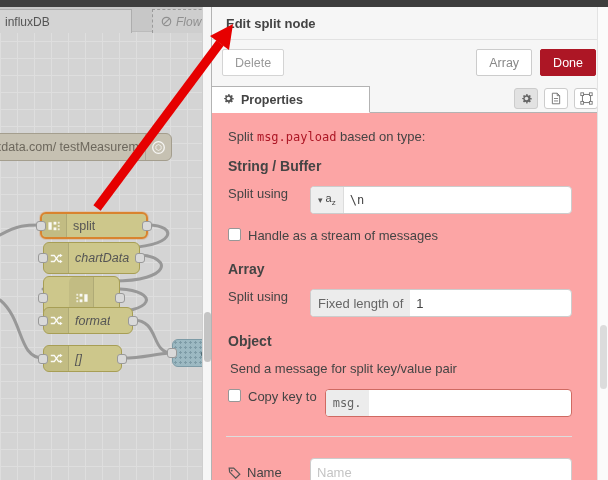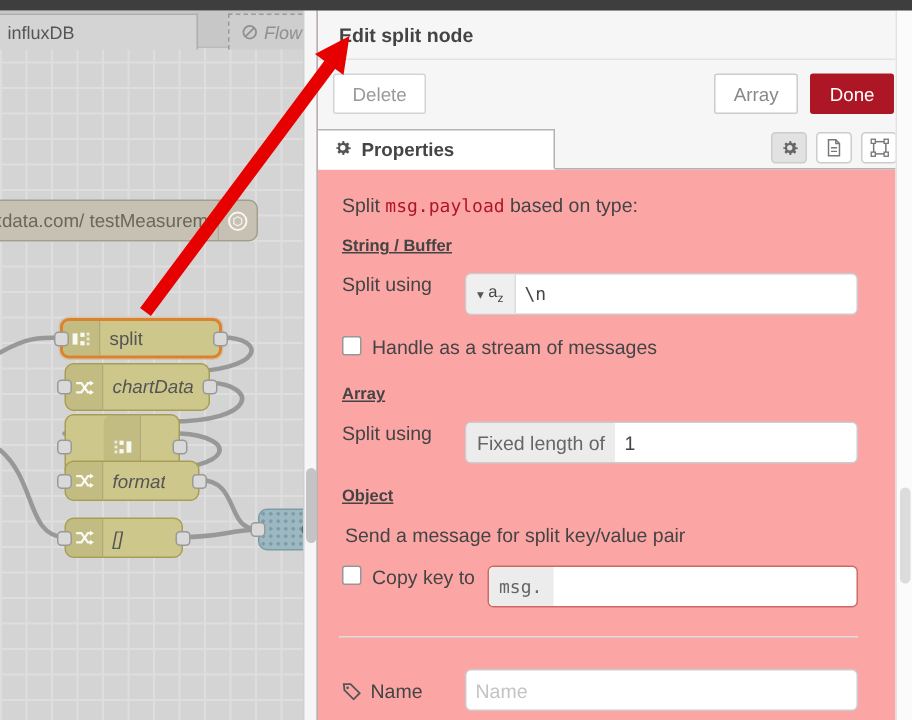--- a/index.html
+++ b/index.html
@@ -69,21 +69,21 @@
          display:flex; align-items:center; gap:6px; padding-left:10px; font-weight:bold; font-size:12.5px; color:#444; }
   .tab-icons { position:absolute; right:10px; top:2px; display:flex; gap:6px; }
   .tab-icons button { width:24px; height:21px; background:#fff; border:1px solid #ccc; border-radius:3px;
          display:flex; align-items:center; justify-content:center; cursor:pointer; padding:0; }
   .tab-icons button.active { background:#e2e2e2; }
 
   .tray-body { padding:16px 36px 0 16px; }
   .intro { margin-bottom:14px; }
   .mono { font-family:"DejaVu Sans Mono", monospace; font-size:12px; }
   .code-red { color:#ad1625; }
-  h4.sect { font-size:11px; font-weight:bold; color:#444; margin:0 0 12px;text-decoration:underline; }
+  h4.sect { font-size:14px; font-weight:bold; color:#444; margin:0 0 12px; }
   .frow { display:flex; margin-bottom:14px; }
   .frow > label { width:82px; flex:none; color:#444; }
   .fld { display:flex; align-items:stretch; flex:1; height:28px; border:1px solid #ccc; border-radius:4px; background:#fff; overflow:hidden; }
   .fld input { border:none; outline:none; flex:1; min-width:0; padding:0 6px; font-size:13px; color:#444; background:transparent; }
   .fld input.mono { font-size:12px; }
   .fld .prefix { background:#ececec; color:#666; display:flex; align-items:center; padding:0 7px; white-space:nowrap; }
   .fld.error { border-color:#cf6a62; }
   .type-btn { background:#efefef; border:none; border-right:1px solid #ddd; display:flex; align-items:center;
          gap:3px; padding:0 7px; color:#555; cursor:pointer; font-size:11px; }
   .type-btn .caret { font-size:9px; color:#555; }

